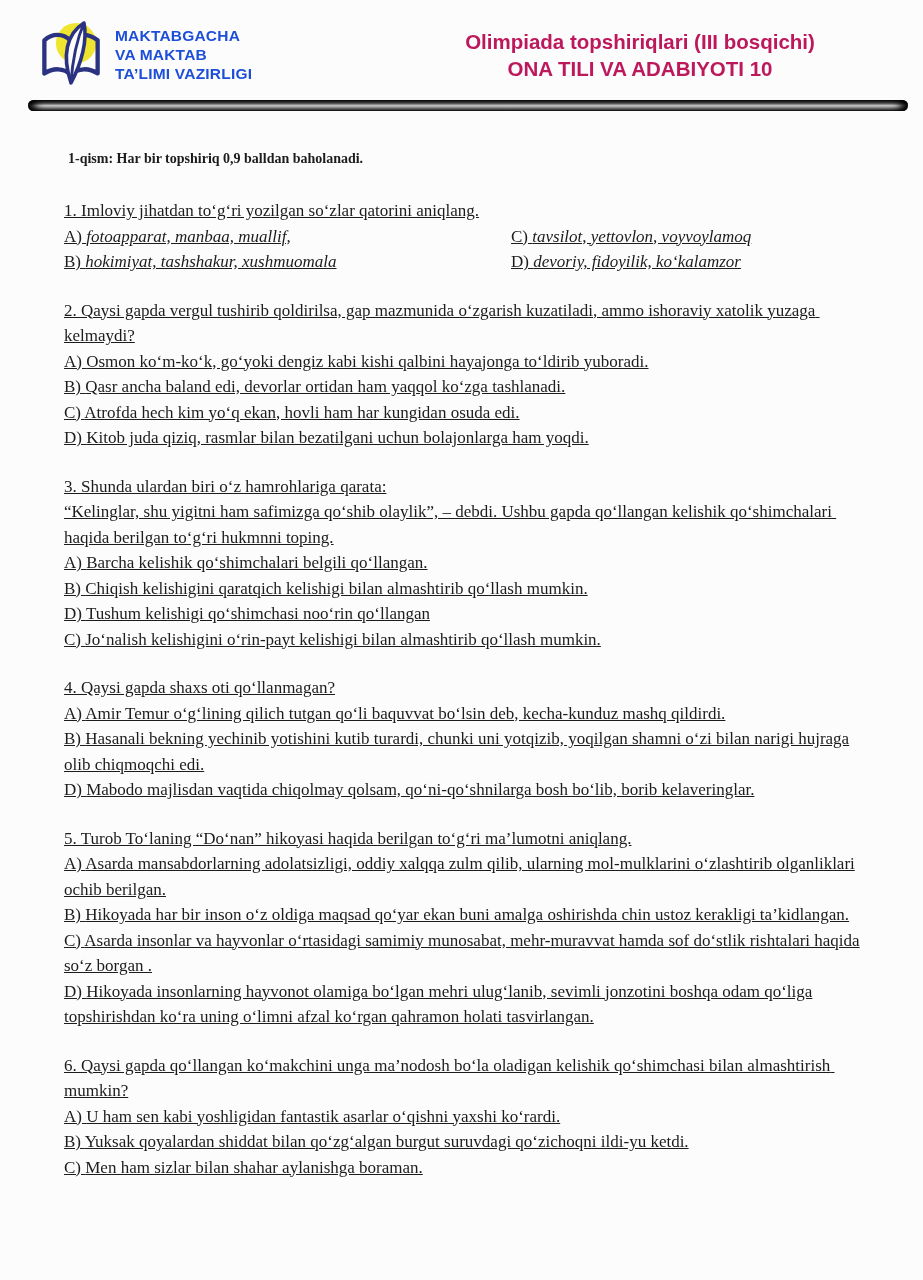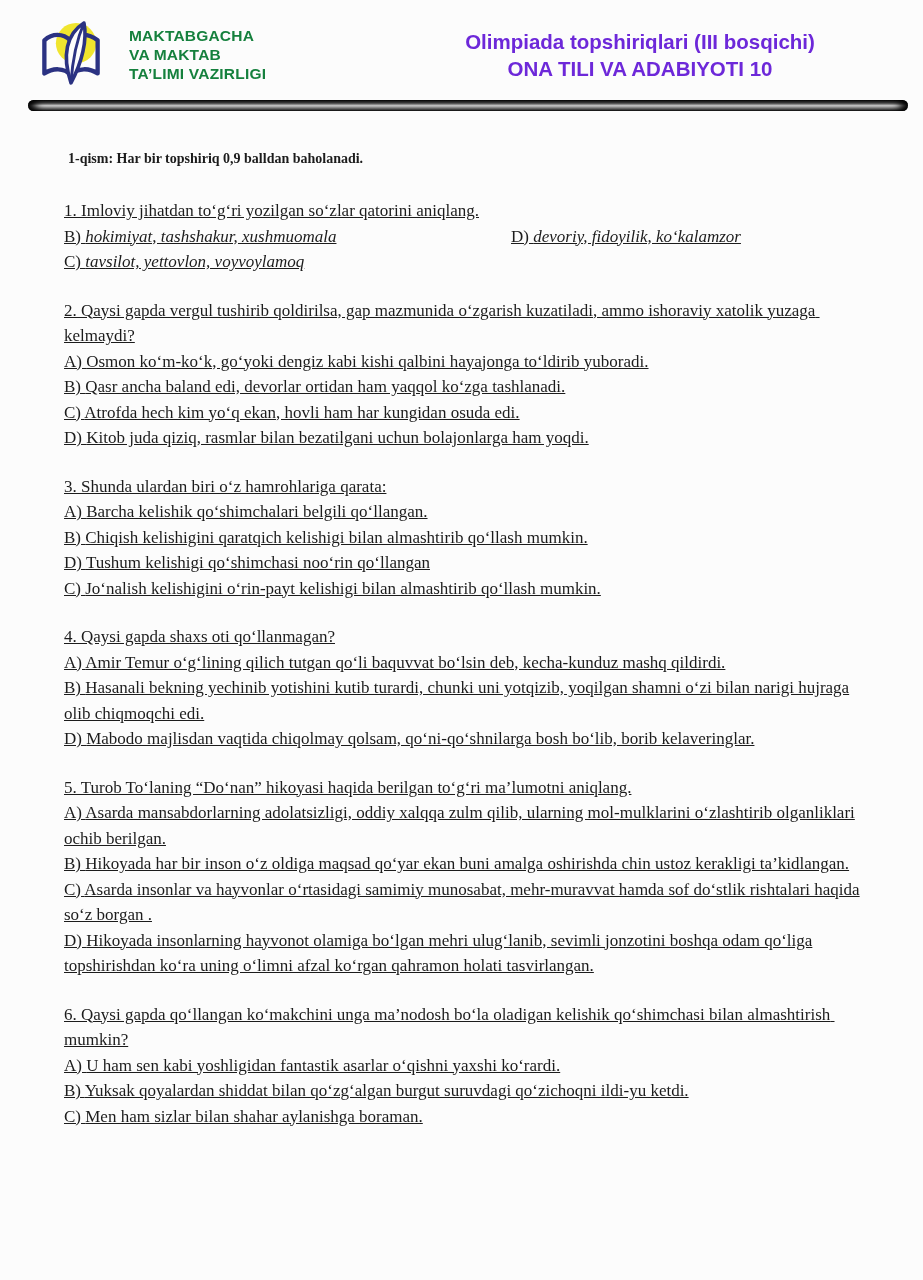--- a/index.html
+++ b/index.html
@@ -23,40 +23,40 @@
 
   .logo {
     position: absolute;
     top: 16px;
     left: 35px;
     display: flex;
     align-items: center;
   }
   .logo-icon { flex: 0 0 auto; }
   .logo-text {
-    margin-left: 22px;
+    margin-left: 8px;
     font-family: "Liberation Sans", sans-serif;
     font-weight: bold;
     font-size: 15.5px;
     line-height: 19px;
-    color: #15803d;
+    color: #1d4ed8;
     letter-spacing: 0.2px;
   }
 
   .title-block {
     position: absolute;
     top: 28px;
     left: 360px;
     width: 560px;
     text-align: center;
     font-family: "Liberation Sans", sans-serif;
     font-weight: bold;
     font-size: 20.5px;
     line-height: 27px;
-    color: #6d28d9;
+    color: #be185d;
   }
 
   .rule {
     position: absolute;
     top: 100px;
     left: 28px;
     right: 15px;
     height: 11px;
     border-radius: 6px;
     background: linear-gradient(to bottom,
@@ -120,36 +120,38 @@
   </header>
 
   <div class="rule"></div>
 
   <main class="content">
     <h2 class="section-heading">1-qism: Har bir topshiriq 0,9 balldan baholanadi.</h2>
     <div id="questions">
         <section class="question">
           <p class="stem">1. Imloviy jihatdan to‘g‘ri yozilgan so‘zlar qatorini aniqlang.</p>
           <div class="options two-col">
+            <p class="option"><span class="letter">A) </span><span class="opt-text italic">fotoapparat, manbaa, muallif,</span></p>
             <p class="option"><span class="letter">B) </span><span class="opt-text italic">hokimiyat, tashshakur, xushmuomala</span></p>
             <p class="option"><span class="letter">C) </span><span class="opt-text italic">tavsilot, yettovlon, voyvoylamoq</span></p>
             <p class="option"><span class="letter">D) </span><span class="opt-text italic">devoriy, fidoyilik, ko‘kalamzor</span></p>
           </div>
         </section>
         <section class="question">
           <p class="stem">2. Qaysi gapda vergul tushirib qoldirilsa, gap mazmunida o‘zgarish kuzatiladi, ammo ishoraviy xatolik yuzaga kelmaydi?</p>
           <div class="options">
             <p class="option"><span class="letter">A) </span><span class="opt-text">Osmon ko‘m-ko‘k, go‘yoki dengiz kabi kishi qalbini hayajonga to‘ldirib yuboradi.</span></p>
             <p class="option"><span class="letter">B) </span><span class="opt-text">Qasr ancha baland edi, devorlar ortidan ham yaqqol ko‘zga tashlanadi.</span></p>
             <p class="option"><span class="letter">C) </span><span class="opt-text">Atrofda hech kim yo‘q ekan, hovli ham har kungidan osuda edi.</span></p>
             <p class="option"><span class="letter">D) </span><span class="opt-text">Kitob juda qiziq, rasmlar bilan bezatilgani uchun bolajonlarga ham yoqdi.</span></p>
           </div>
         </section>
         <section class="question">
           <p class="stem">3. Shunda ulardan biri o‘z hamrohlariga qarata:</p>
+          <p class="stem">“Kelinglar, shu yigitni ham safimizga qo‘shib olaylik”, – debdi. Ushbu gapda qo‘llangan kelishik qo‘shimchalari haqida berilgan to‘g‘ri hukmnni toping.</p>
           <div class="options">
             <p class="option"><span class="letter">A) </span><span class="opt-text">Barcha kelishik qo‘shimchalari belgili qo‘llangan.</span></p>
             <p class="option"><span class="letter">B) </span><span class="opt-text">Chiqish kelishigini qaratqich kelishigi bilan almashtirib qo‘llash mumkin.</span></p>
             <p class="option"><span class="letter">D) </span><span class="opt-text">Tushum kelishigi qo‘shimchasi noo‘rin qo‘llangan</span></p>
             <p class="option"><span class="letter">C) </span><span class="opt-text">Jo‘nalish kelishigini o‘rin-payt kelishigi bilan almashtirib qo‘llash mumkin.</span></p>
           </div>
         </section>
         <section class="question">
           <p class="stem">4. Qaysi gapda shaxs oti qo‘llanmagan?</p>
           <div class="options">

